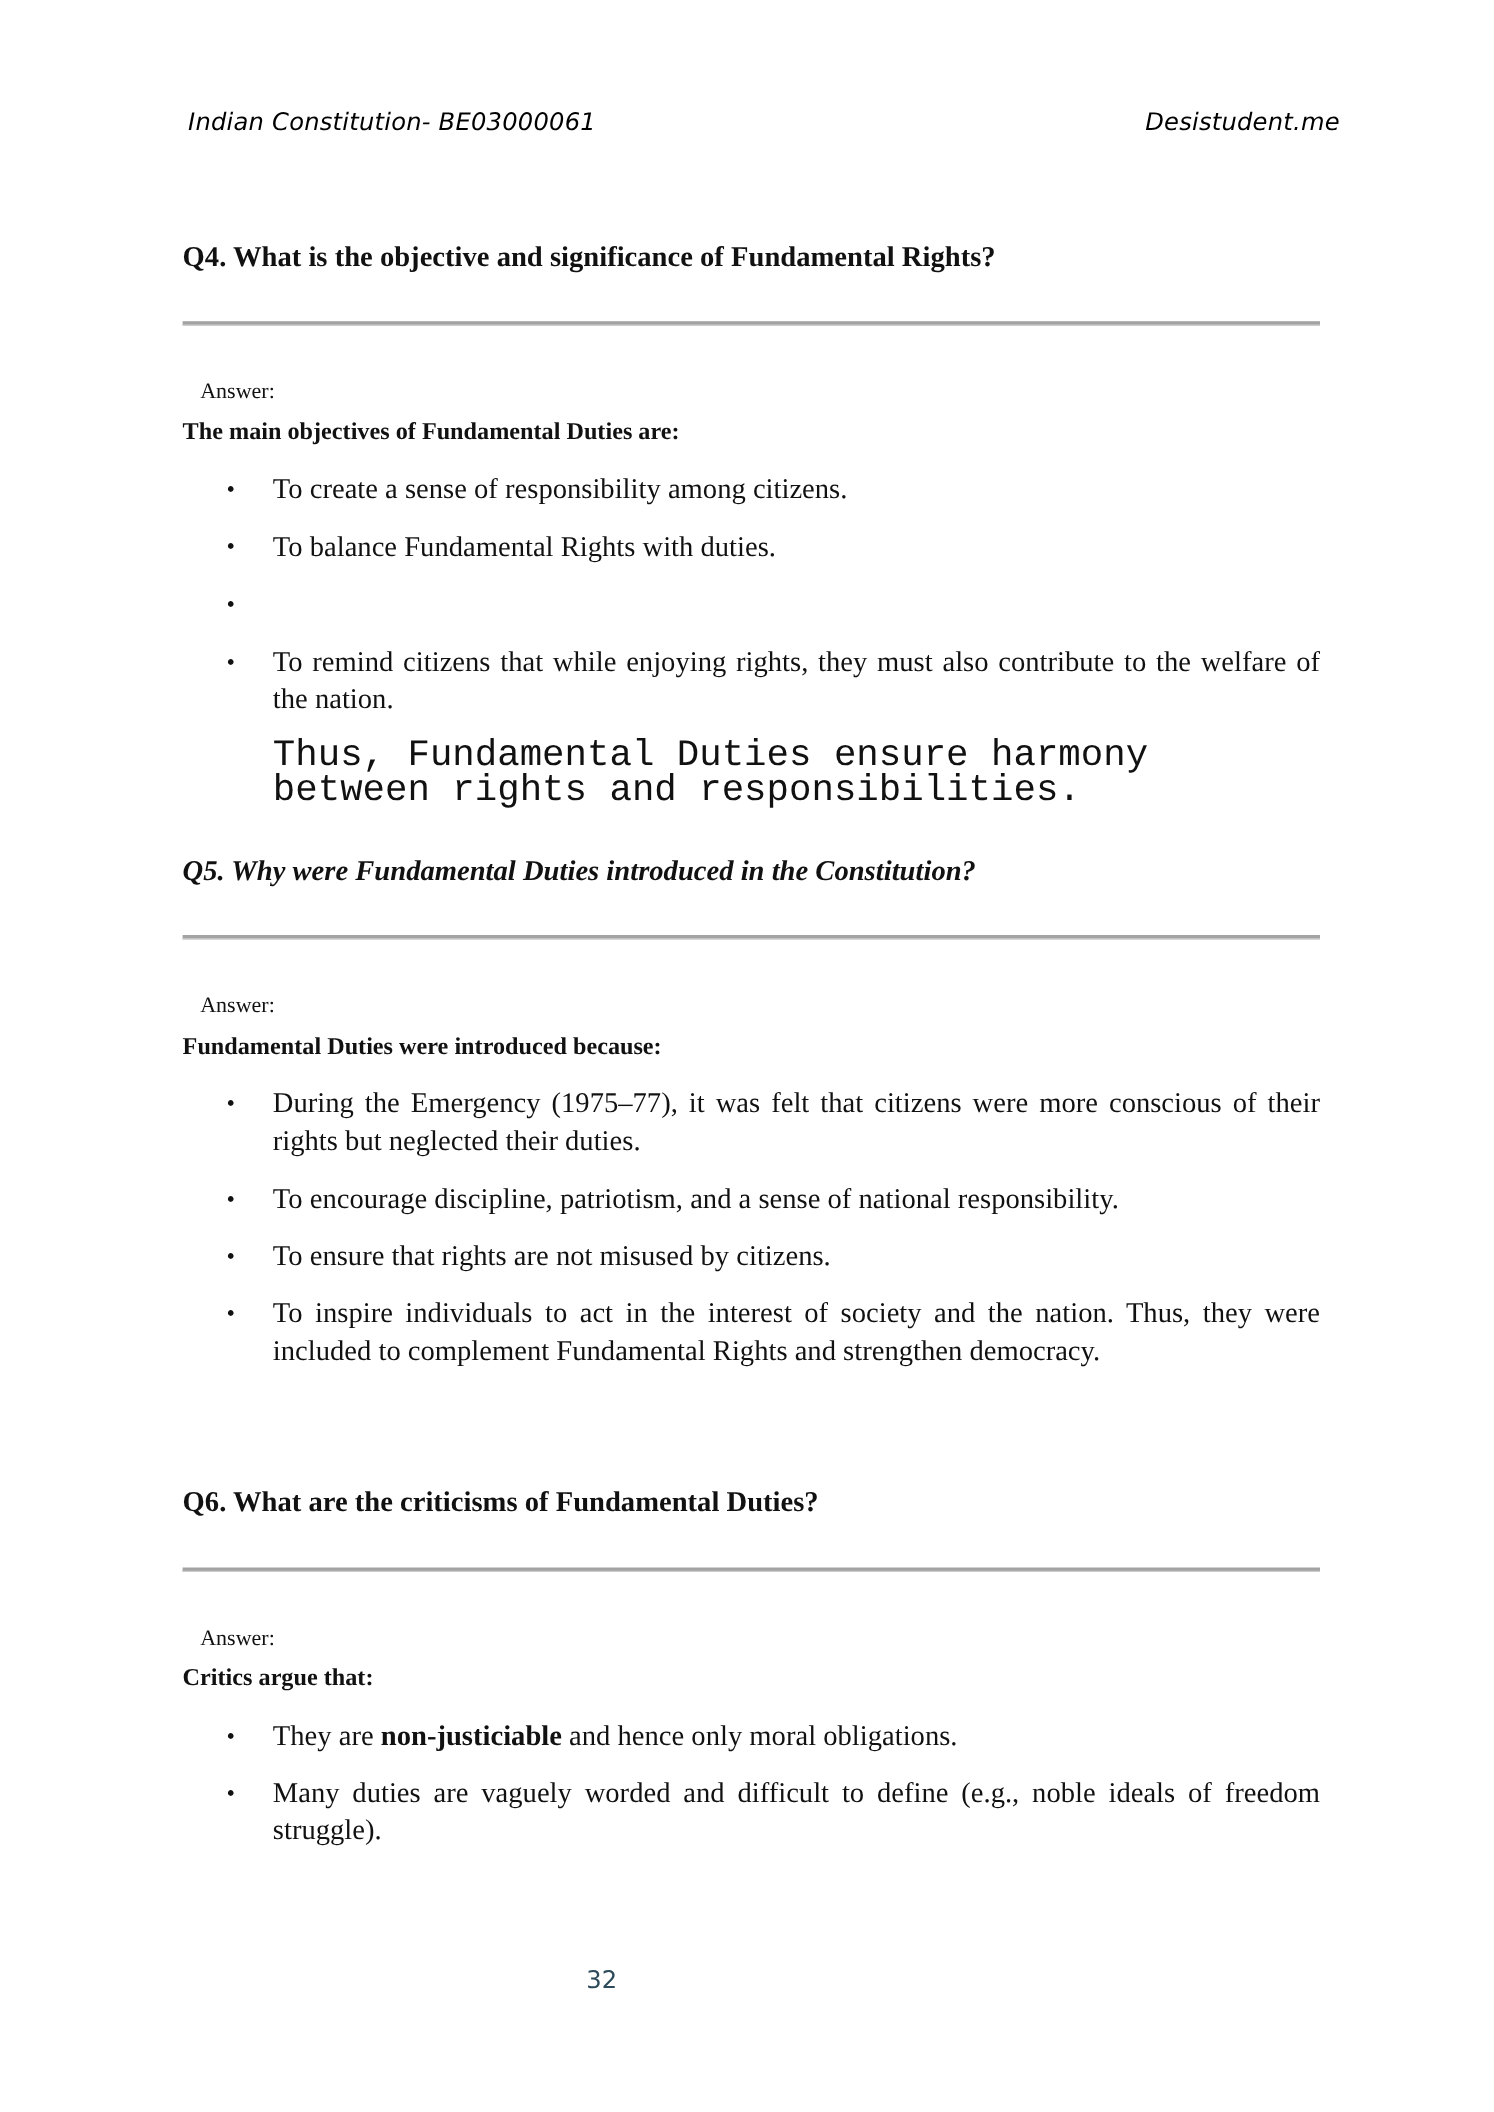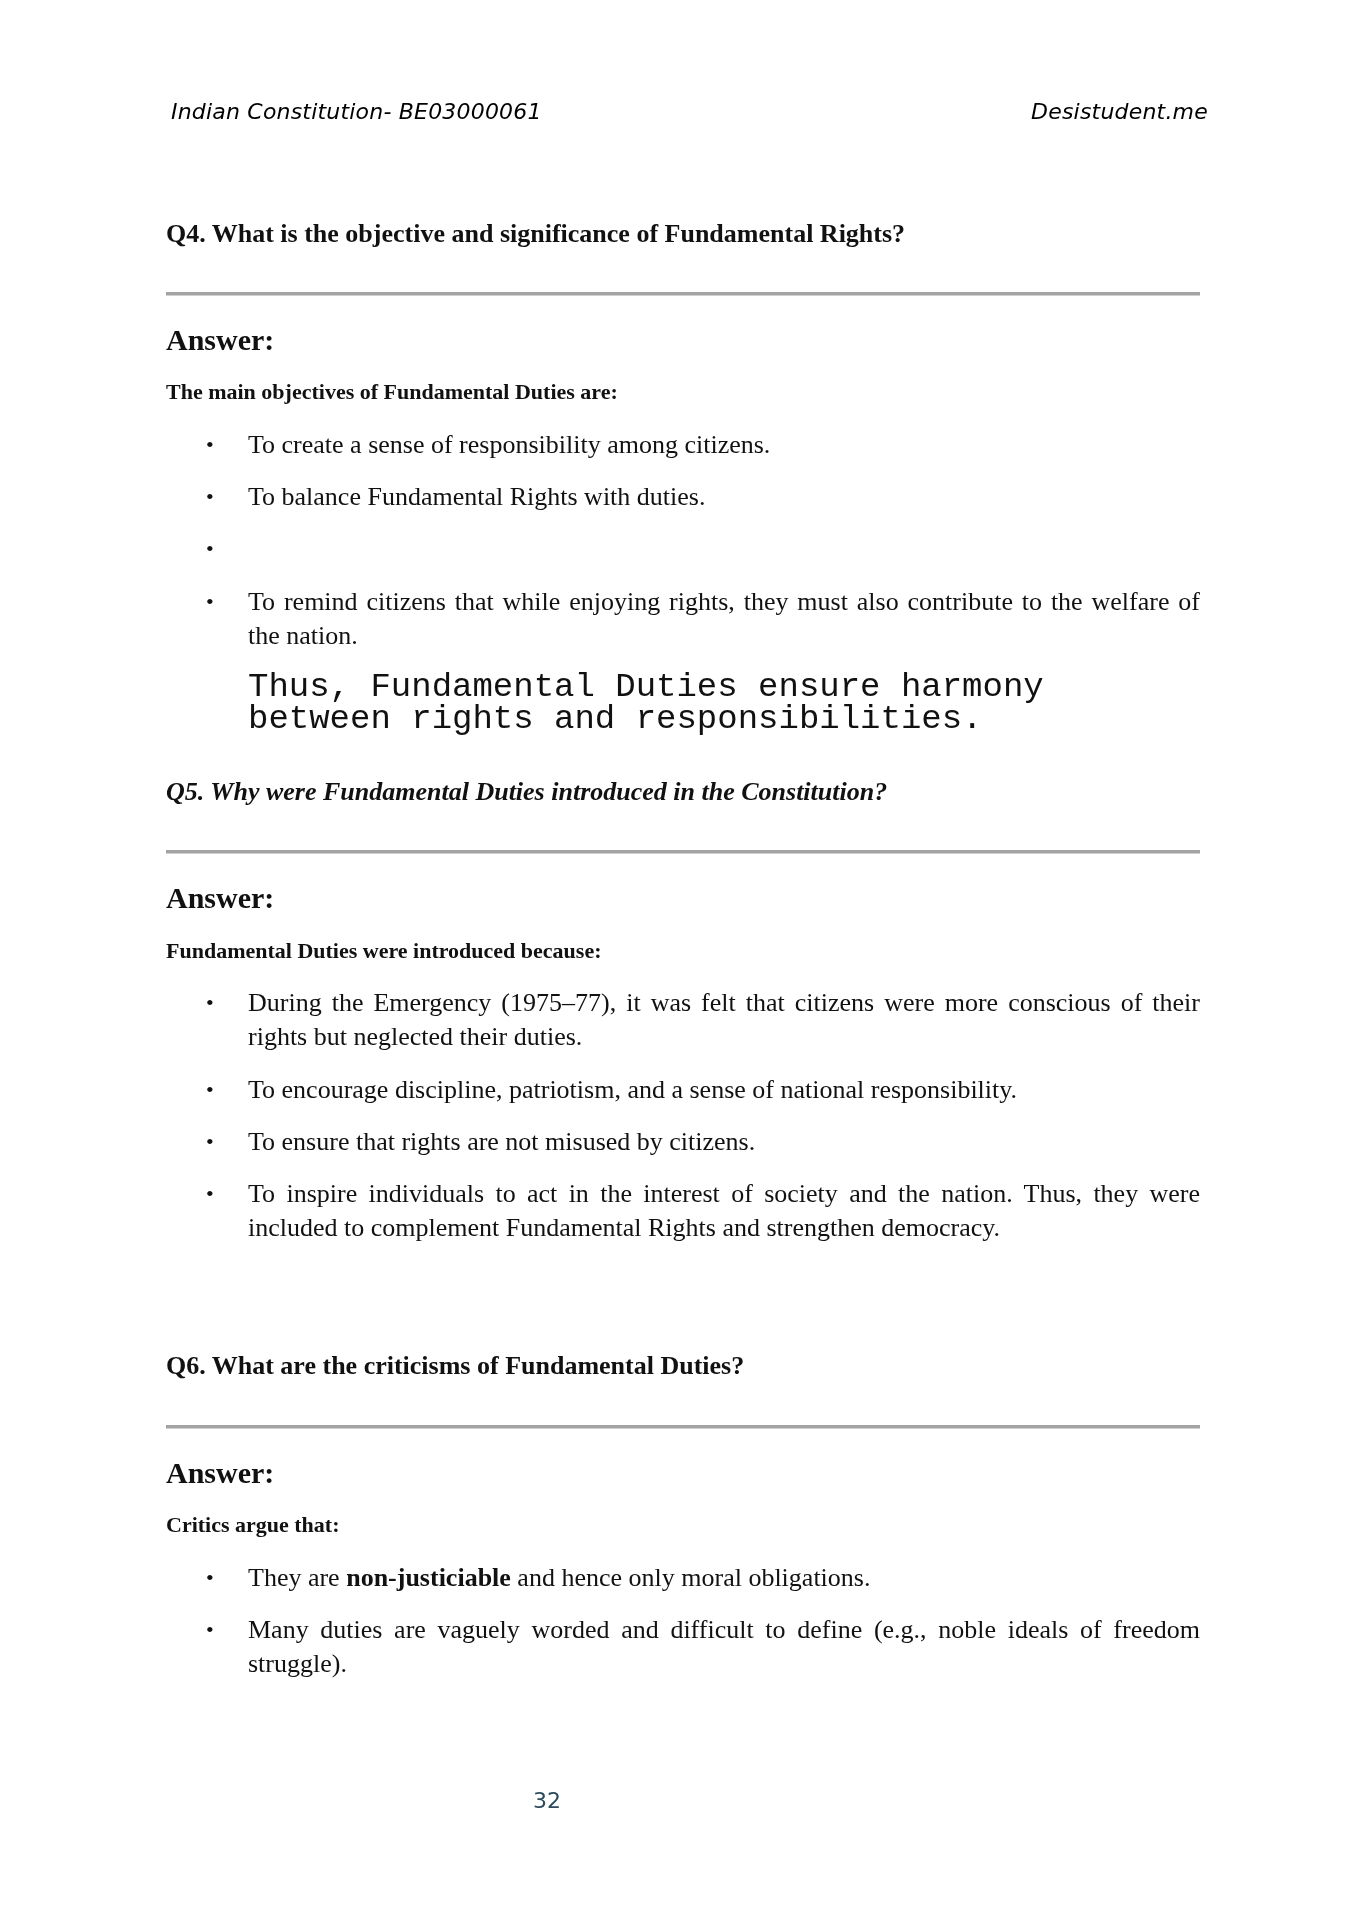--- a/index.html
+++ b/index.html
@@ -1,24 +1,24 @@
 <!DOCTYPE html>
 <html><head>
   <meta charset="utf-8">
   <style>
     html, body { margin: 0; padding: 0; background: #ffffff; }
     body { width: 1358px; height: 1920px; position: relative; overflow: hidden; }
     .page { position: absolute; left: 0; top: 0; width: 1358px; height: 1920px; background: #fff; }
     .hdr { position: absolute; top: 99px; font-family: "DejaVu Sans", sans-serif; font-style: italic; font-size: 22px; color: #000000; letter-spacing: 0.2px; }
     .hdr-left { left: 171px; }
-    .hdr-right { right: 150px; }
+    .hdr-right { right: 140px; }
     .content { position: absolute; left: 166px; width: 1034px; font-family: "Liberation Serif", serif; color: #111; }
     .q { font-weight: bold; font-size: 26px; line-height: 32px; margin: 0; }
     .rule { height: 3px; background: #a3a3a3; border-bottom: 1px solid #d0d0d0; margin: 0; }
-    .ans { font-weight: bold; font-size: 30px; line-height: 32px; margin: 0; }
+    .ans { font-weight: normal; font-size: 20px; line-height: 32px; margin: 16px; }
     .intro { font-size: 22px; line-height: 32px; margin: 0; font-weight: bold; }
     ul.b { list-style: none; margin: 0; padding: 0; }
     ul.b li { position: relative; padding-left: 82px; font-size: 26px; line-height: 34px; text-align: justify; }
     ul.b li .bullet { position: absolute; left: 40px; top: 0; font-size: 22px; }
     .after { padding-left: 82px; font-size: 34px; line-height: 32px; margin: 0; font-family: Liberation Mono, monospace; }
     .pagenum { position: absolute; top: 1788px; left: 0; width: 1094px; text-align: center; font-family: "DejaVu Sans", sans-serif; font-size: 22px; color: #2c4a5a; }
   </style>
 </head>
 <body>
 

